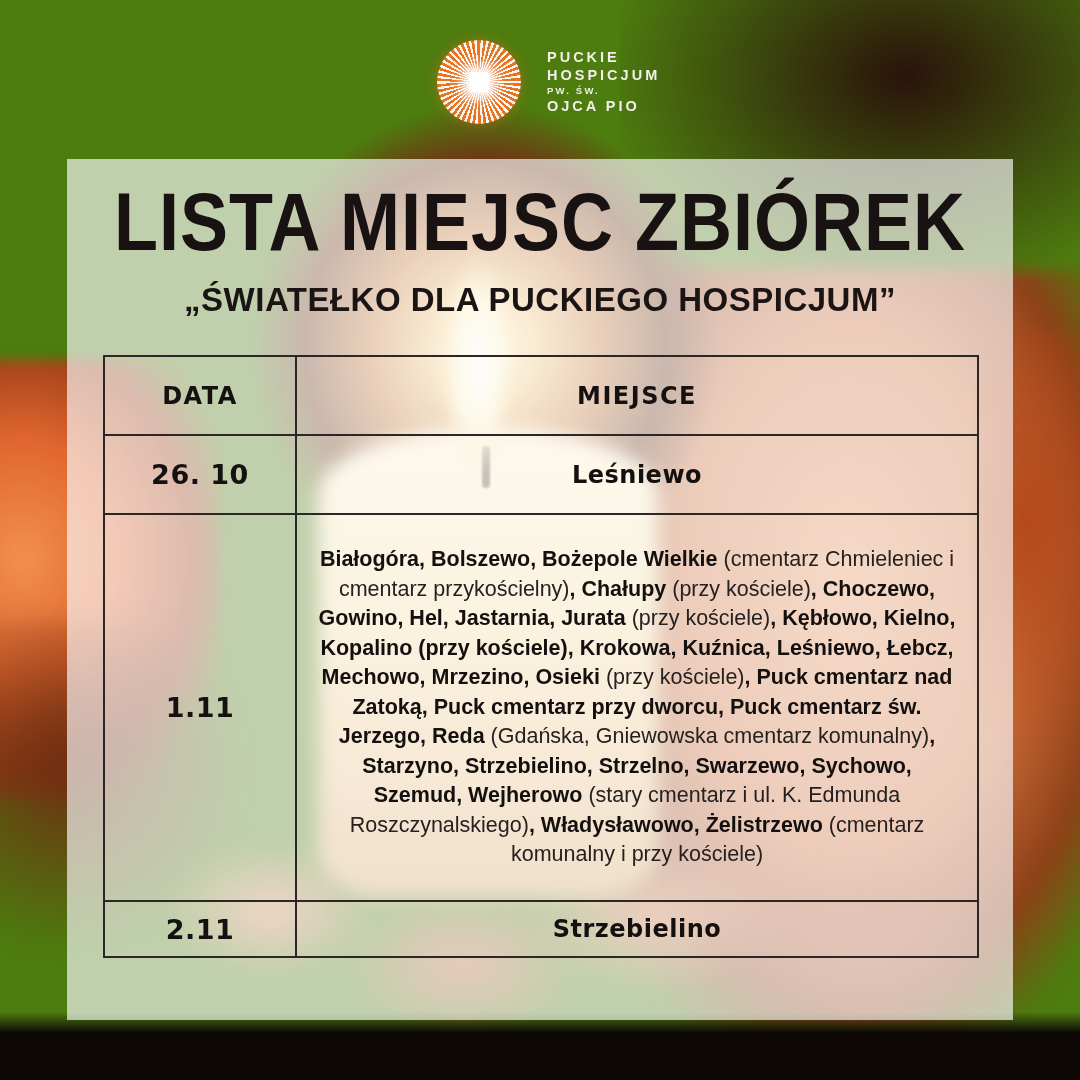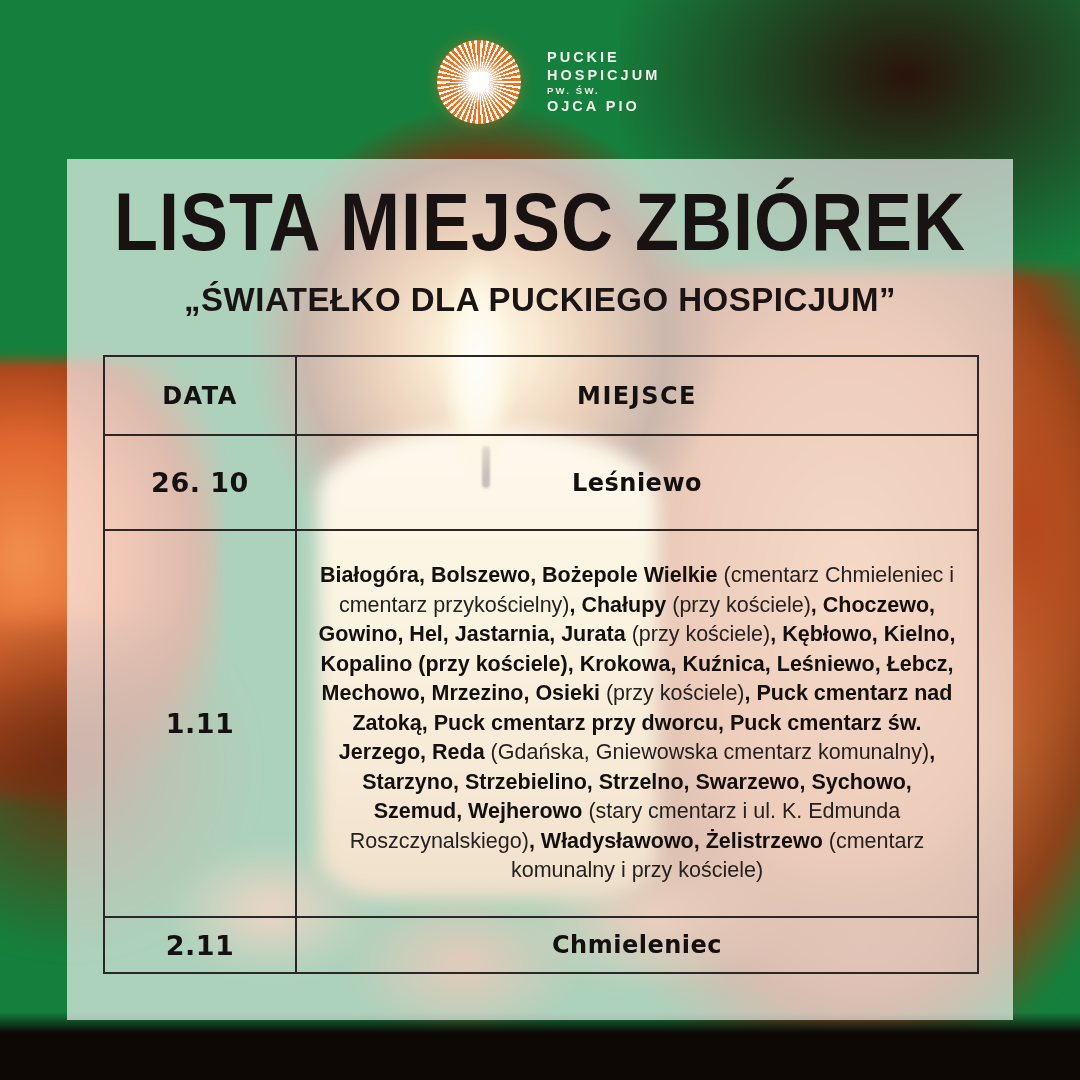--- a/index.html
+++ b/index.html
@@ -1,18 +1,18 @@
 <!DOCTYPE html>
 <html lang="pl"><head>
 <meta charset="utf-8">
 <style>
   html,body{margin:0;padding:0;background:#000;}
   .canvas{
     position:relative;width:1080px;height:1080px;overflow:hidden;
-    background:#15803d;font-family:"Liberation Sans",sans-serif;
+    background:#4d7c0f;font-family:"Liberation Sans",sans-serif;
   }
   
   .scene{position:absolute;inset:0;z-index:0;}
   .shape{position:absolute;}
   .glow-main{
     left:175px;top:40px;width:620px;height:640px;
     background:radial-gradient(ellipse 50% 50% at 50% 48%,
       #fff6d2 0%, #f6cc84 16%, #c97f3c 36%, #6e3614 58%, rgba(18,9,5,0) 76%);
   }
   .flame{
@@ -105,21 +105,21 @@
   table.schedule{
     position:absolute;left:103px;top:355px;width:874px;z-index:2;
     border-collapse:collapse;table-layout:fixed;color:#151111;
   }
   table.schedule col.c1{width:192px;}
   table.schedule col.c2{width:682px;}
   table.schedule th, table.schedule td{
     border:2px solid #2b2726;text-align:center;vertical-align:middle;padding:0 32px;
   }
   thead tr{height:79px;}
-  tbody tr:nth-child(1){height:95px;}
+  tbody tr:nth-child(1){height:79px;}
   tbody tr:nth-child(2){height:387px;}
   tbody tr:nth-child(3){height:56px;}
   th{font-family:"DejaVu Sans",sans-serif;font-size:24px;font-weight:700;letter-spacing:1.5px;}
   td.c-date{font-family:"DejaVu Sans",sans-serif;font-size:27px;font-weight:700;letter-spacing:0.5px;}
   td.c-place{font-family:"DejaVu Sans",sans-serif;font-size:24px;font-weight:700;letter-spacing:0.5px;}
   td.c-place.dense{
     font-family:"Liberation Sans",sans-serif;font-size:21.5px;font-weight:400;
     line-height:29.5px;letter-spacing:0;padding:0 20px;
   }
   .seg-b{font-weight:700;color:#141010;}
@@ -176,18 +176,18 @@
         <tr>
           <td class="c-date">26. 10</td>
           <td class="c-place"><span class="seg-b">Leśniewo</span></td>
         </tr>
         <tr>
           <td class="c-date">1.11</td>
           <td class="c-place dense"><span class="seg-b">Białogóra, Bolszewo, Bożepole Wielkie </span><span class="seg-n">(cmentarz Chmieleniec i cmentarz przykościelny)</span><span class="seg-b">, Chałupy </span><span class="seg-n">(przy kościele)</span><span class="seg-b">, Choczewo, Gowino, Hel, Jastarnia, Jurata </span><span class="seg-n">(przy kościele)</span><span class="seg-b">, Kębłowo, Kielno, Kopalino (przy kościele), Krokowa, Kuźnica, Leśniewo, Łebcz, Mechowo, Mrzezino, Osieki </span><span class="seg-n">(przy kościele)</span><span class="seg-b">, Puck cmentarz nad Zatoką, Puck cmentarz przy dworcu, Puck cmentarz św. Jerzego, Reda </span><span class="seg-n">(Gdańska, Gniewowska cmentarz komunalny)</span><span class="seg-b">, Starzyno, Strzebielino, Strzelno, Swarzewo, Sychowo, Szemud, Wejherowo </span><span class="seg-n">(stary cmentarz i ul. K. Edmunda Roszczynalskiego)</span><span class="seg-b">, Władysławowo, Żelistrzewo </span><span class="seg-n">(cmentarz komunalny i przy kościele)</span></td>
         </tr>
         <tr>
           <td class="c-date">2.11</td>
-          <td class="c-place"><span class="seg-b">Chmieleniec</span></td>
+          <td class="c-place"><span class="seg-b">Strzebielino</span></td>
         </tr>
       </tbody>
   </table>
 
 </div>
 
 </body></html>

